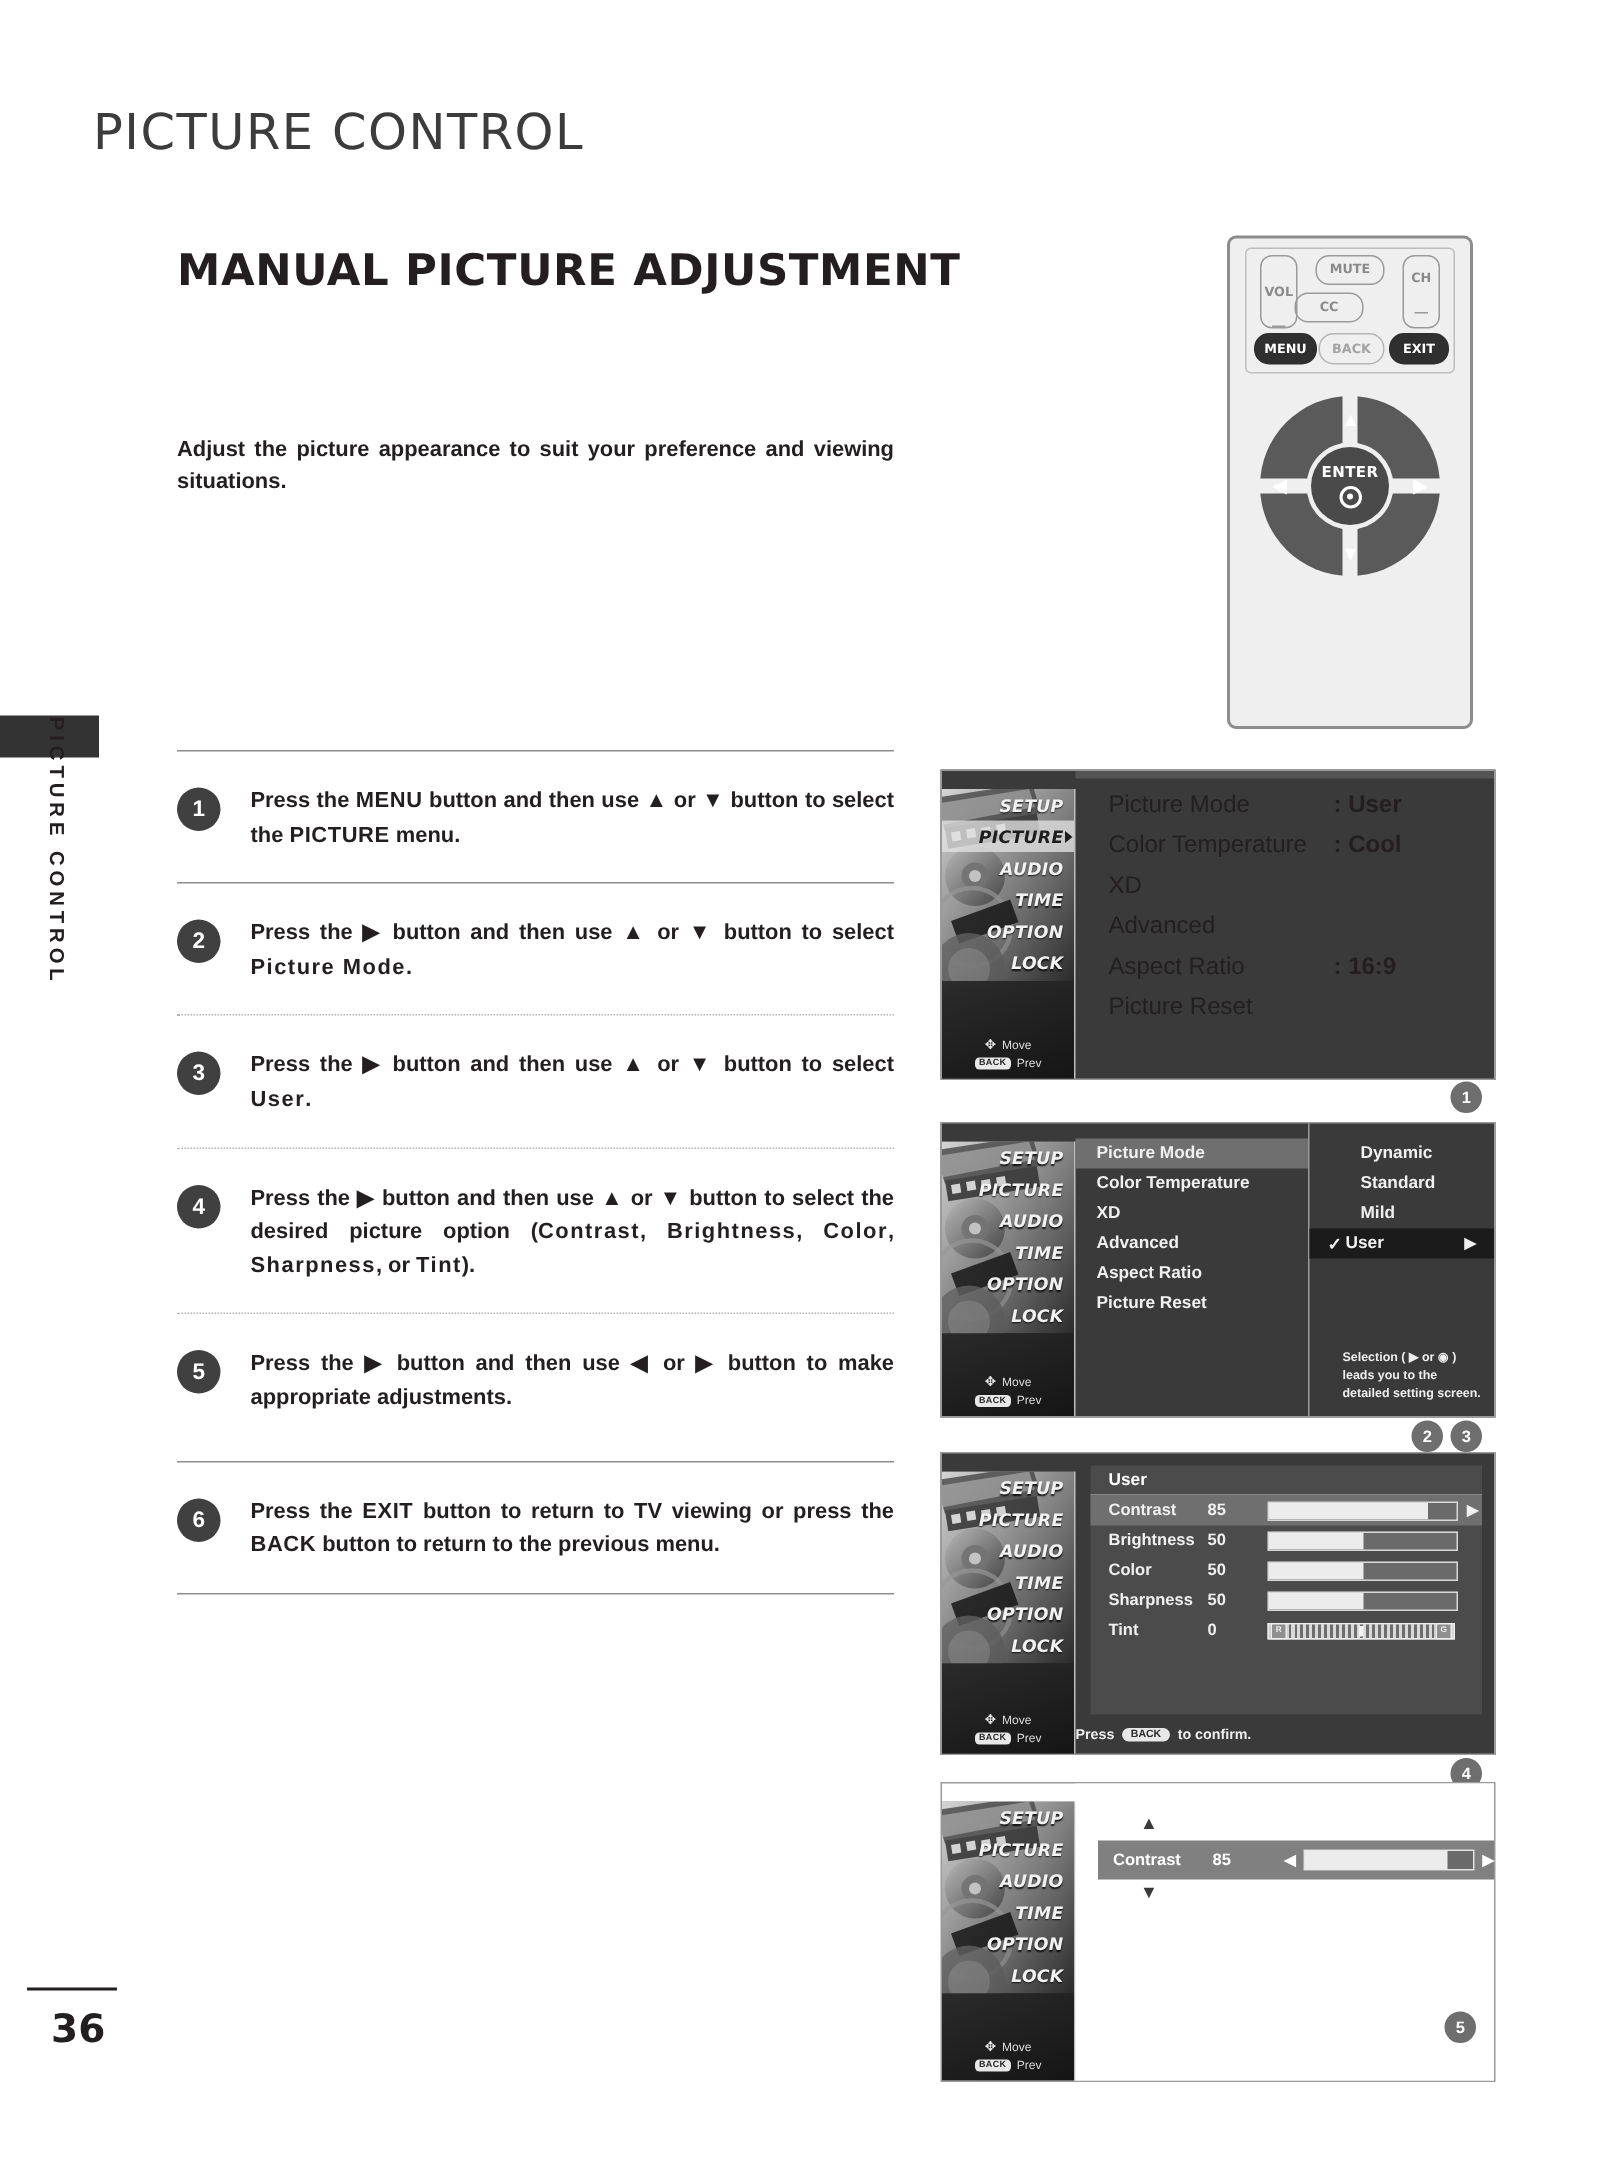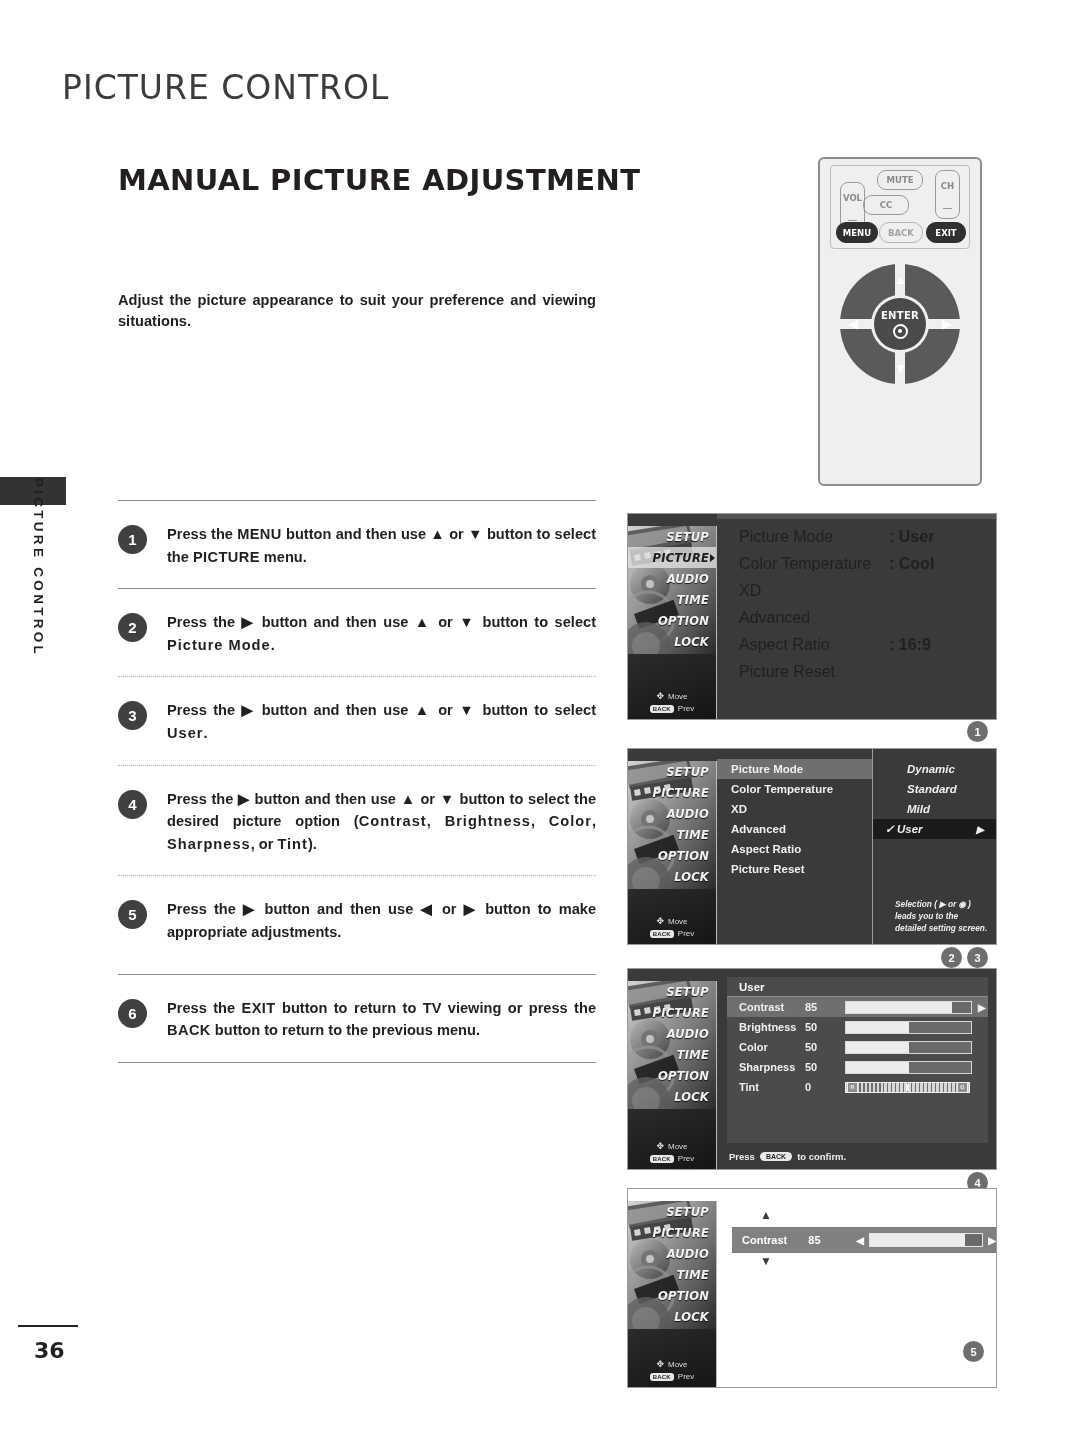--- a/index.html
+++ b/index.html
@@ -57,41 +57,41 @@
   .step-text{
     flex:1 1 auto;font-size:14.6px;line-height:1.55;text-align:justify;
     font-weight:600;color:#231f20;
   }
   .step-text b{font-weight:800;letter-spacing:.4px;}
   .step-text .mono{font-weight:800;letter-spacing:1px;}
   .gap-sm{height:10px;}
 
   
   .pagenum-rule{position:absolute;left:18px;top:1325px;width:60px;border-top:2px solid #231f20;}
-  .pagenum{position:absolute;left:34px;top:1338px;font-size:22px;font-weight:700;color:#231f20;
+  .pagenum{position:absolute;left:34px;top:1338px;font-size:26px;font-weight:700;color:#231f20;
     font-family:"DejaVu Sans", sans-serif;}
 
   
   .remote{
     position:absolute;left:818px;top:157px;width:160px;height:325px;
     background:#efefef;border:2px solid #8c8c8c;border-radius:6px;
   }
   .remote-top{
     position:absolute;left:10px;top:6px;right:10px;height:82px;
     border:1px solid #bdbdbd;border-radius:4px;background:#efefef;
   }
   .rbtn{
     position:absolute;display:flex;align-items:center;justify-content:center;
     font-size:8.5px;font-weight:700;font-family:"DejaVu Sans", sans-serif;
   }
   .rbtn.vol,.rbtn.ch{
     width:23px;height:47px;border:1.6px solid #9a9a9a;border-radius:8px;
     color:#8a8a8a;background:#efefef;flex-direction:column;
   }
-  .rbtn.vol{left:9px;top:16px;}
+  .rbtn.vol{left:9px;top:4px;justify-content:flex-end;}
   .rbtn.ch{right:9px;top:4px;}
   .rbtn .minus{display:block;width:9px;border-top:1.6px solid #9a9a9a;margin-top:17px;}
   .rbtn.mute{left:46px;top:4px;width:44px;height:18px;border:1.6px solid #9a9a9a;border-radius:9px;color:#8a8a8a;}
   .rbtn.cc{left:32px;top:29px;width:44px;height:18px;border:1.6px solid #9a9a9a;border-radius:9px;color:#8a8a8a;}
   .rbtn.menu{left:5px;top:56px;width:40px;height:19px;border-radius:10px;background:#2f2f2f;color:#fff;border:1px solid #2f2f2f;}
   .rbtn.back{left:48px;top:56px;width:42px;height:19px;border-radius:10px;background:#efefef;color:#a3a3a3;border:1.6px solid #b5b5b5;}
   .rbtn.exit{left:95px;top:56px;width:38px;height:19px;border-radius:10px;background:#2f2f2f;color:#fff;border:1px solid #2f2f2f;}
 
   .dpad{position:absolute;left:20px;top:105px;width:120px;height:120px;}
   .dpad .ring{
@@ -166,21 +166,21 @@
   
   #osd2{left:627px;top:748px;width:368px;height:195px;border:1px solid #9a9a9a;}
   #osd2 .col-list{
     width:155px;flex:0 0 155px;border-right:1px solid #9a9a9a;padding-top:10px;position:relative;
   }
   #osd2 .col-list .it{
     height:20px;display:flex;align-items:center;padding-left:14px;
     font-size:11.5px;font-weight:700;color:#f0f0f0;
   }
   #osd2 .col-list .it.sel{background:#6f6f6f;}
-  #osd2 .col-opt{flex:1 1 auto;padding-top:10px;position:relative;font-style:italic;}
+  #osd2 .col-opt{flex:1 1 auto;padding-top:10px;position:relative;}
   #osd2 .col-opt .op{
     height:20px;display:flex;align-items:center;padding-left:22px;
     font-size:11.5px;font-weight:700;color:#f0f0f0;
   }
   #osd2 .col-opt .op.sel{background:#1b1b1b;padding-left:12px;}
   #osd2 .col-opt .op .chk{width:10px;display:inline-block;margin-right:2px;}
   #osd2 .col-opt .op .arr{margin-left:auto;margin-right:12px;font-size:10px;}
   #osd2 .note{
     position:absolute;left:22px;bottom:10px;right:8px;
     font-size:8.3px;line-height:1.45;font-weight:700;color:#eee;
@@ -212,21 +212,21 @@
   #osd3 .tintbar .cap{
     width:9px;height:9px;background:#8f8f8f;color:#f0f0f0;font-size:5.5px;font-weight:700;
     display:flex;align-items:center;justify-content:center;border:1px solid #efefef;
   }
   #osd3 .tintbar .ticks{
     flex:1 1 auto;height:9px;margin:0 1px;
     background:repeating-linear-gradient(to right,#6d6d6d 0 1.5px,#d8d8d8 1.5px 4px);
   }
   #osd3 .tintbar .mid{position:absolute;left:50%;top:1px;bottom:1px;width:3px;background:#f3f3f3;margin-left:-1.5px;}
   #osd3 .foot{
-    height:26px;display:flex;align-items:center;padding-left:12px;
+    height:26px;display:flex;align-items:center;
     font-size:9.5px;font-weight:700;color:#efefef;gap:5px;
   }
   #osd3 .foot .badge{
     background:#e8e8e8;color:#2a2a2a;font-size:7px;font-weight:700;border-radius:7px;padding:1px 6px;
   }
 
   
   #osd4{left:627px;top:1188px;width:368px;height:198px;border:1px solid #9a9a9a;background:#fff;}
   #osd4 .osd-side{border-right:1px solid #bdbdbd;}
   #osd4 .osd-main{background:#ffffff;position:relative;}

